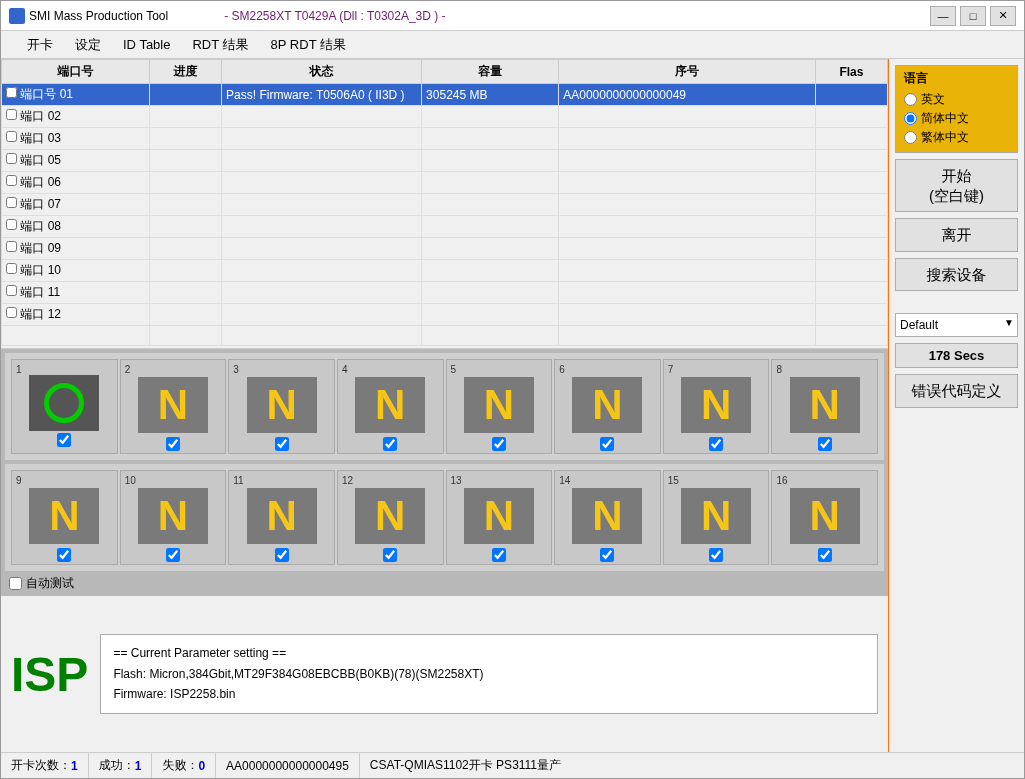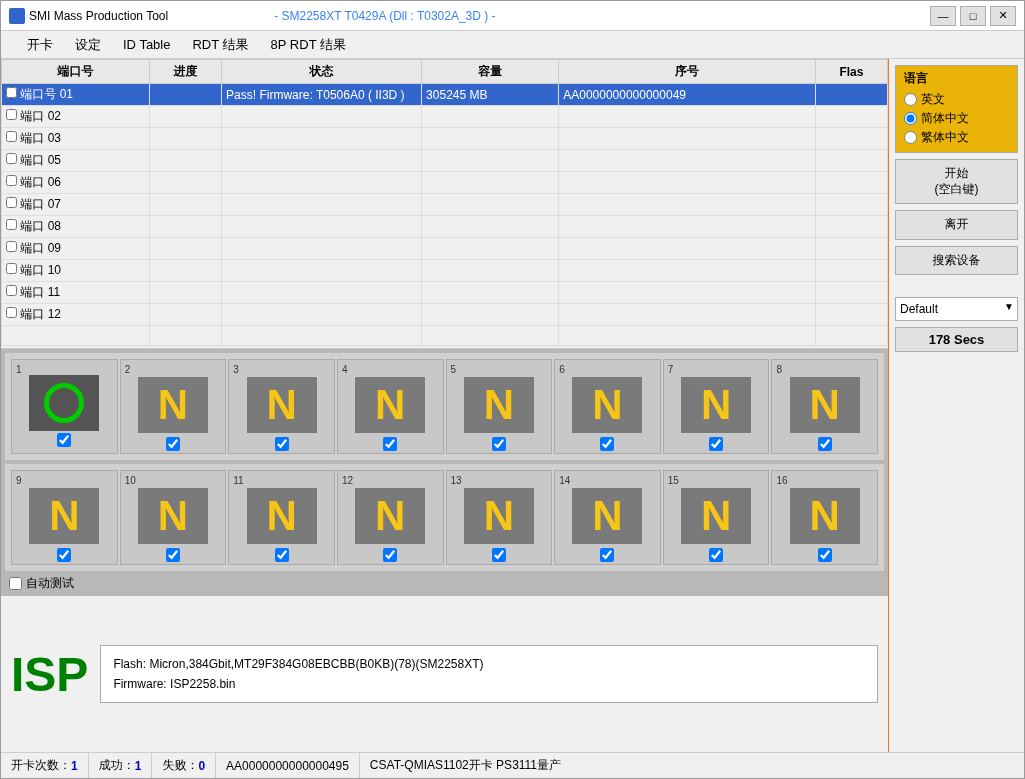--- a/index.html
+++ b/index.html
@@ -36,23 +36,23 @@
     .title-bar-icon {
       width: 16px; height: 16px;
       background: #3366cc;
       border-radius: 2px;
     }
     .title-bar-text {
       font-size: 12px;
       color: #000;
     }
     .title-bar-subtitle {
-      margin-left: 102px;
-      font-size: 12px;
-      color: #3b82f6;
+      margin-left: 52px;
+      font-size: 12px;
+      color: #701a75;
     }
     .title-bar-buttons {
       display: flex;
       gap: 4px;
     }
     .title-btn {
       width: 26px; height: 20px;
       background: #e1e1e1;
       border: 1px solid #adadad;
       cursor: pointer;
@@ -194,21 +194,21 @@
       gap: 4px;
       font-size: 12px;
       margin-bottom: 2px;
     }
     .btn-main {
       background: #e1e1e1;
       border: 1px solid #adadad;
       padding: 6px 4px;
       text-align: center;
       cursor: pointer;
-      font-size: 12px;
+      font-size: 15px;
       line-height: 1.3;
     }
     .dropdown-wrapper {
       position: relative;
     }
     .dropdown-select {
       width: 100%;
       height: 24px;
       font-size: 12px;
       border: 1px solid #adadad;
@@ -539,20 +539,21 @@
 
         <div class="auto-test-row" style="margin-top:4px; margin-left:4px;">
           <input type="checkbox" style="">
           <span>自动测试</span>
         </div>
       </div>
 
       <div class="isp-bottom" style="flex:1">
         <div class="isp-label">ISP</div>
         <div class="param-box">
+          <div>== Current Parameter setting ==</div>
           <div>Flash:   Micron,384Gbit,MT29F384G08EBCBB(B0KB)(78)(SM2258XT)</div>
           <div>Firmware:  ISP2258.bin</div>
         </div>
       </div>
     </div>
 
     <div class="right-panel">
       <div class="lang-group">
         <div class="lang-title">语言</div>
         <div class="radio-item">
@@ -577,20 +578,21 @@
       <div style="height:10px;"></div>
 
       <div class="dropdown-wrapper">
         <select class="dropdown-select">
           <option>Default</option>
         </select>
         <span class="dropdown-arrow">▼</span>
       </div>
 
       <div class="timer-display">178 Secs</div>
+      <button class="btn-main">错误代码定义</button>
     </div>
   </div>
 
   <div class="status-bar">
     <div class="status-segment">
       <span>开卡次数：</span>
       <span class="status-value">1</span>
     </div>
     <div class="status-segment">
       <span>成功：</span>

